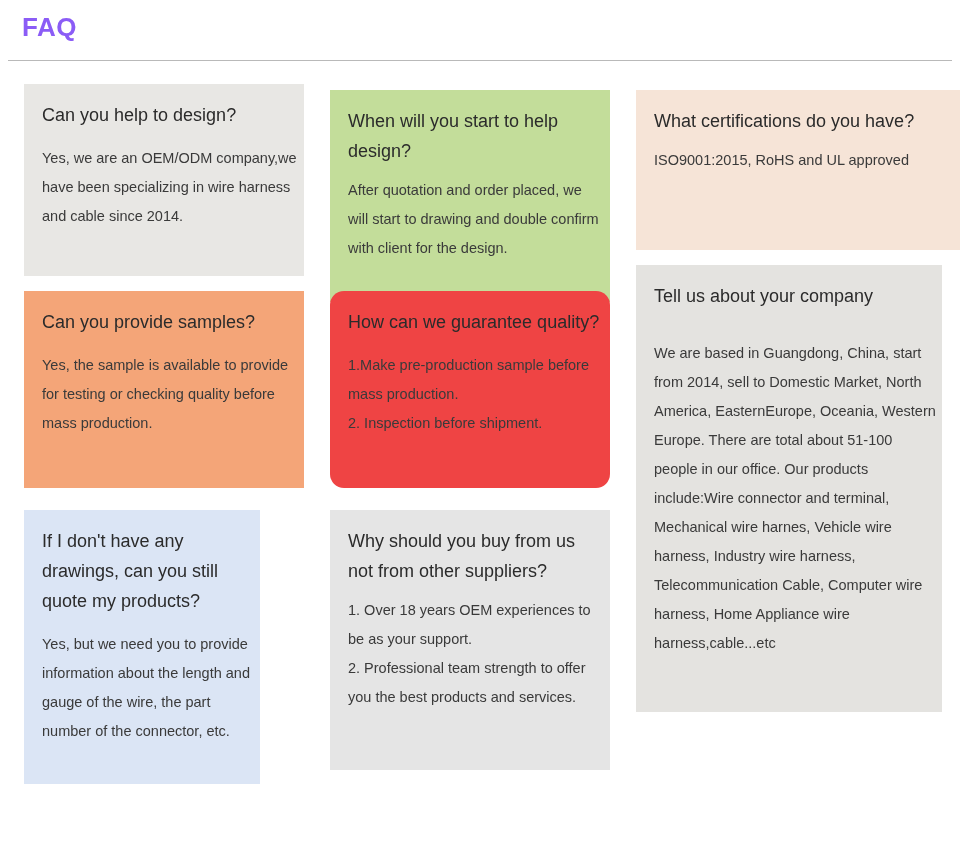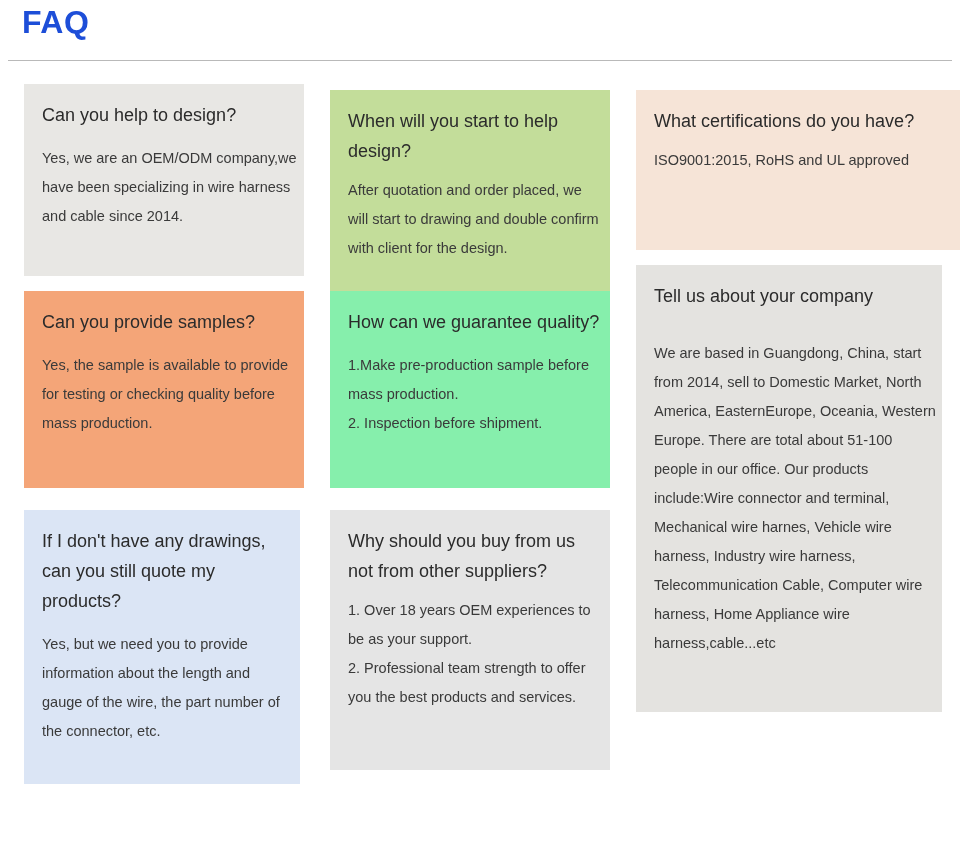--- a/index.html
+++ b/index.html
@@ -16,24 +16,24 @@
   }
   .page {
     position: relative;
     width: 960px;
     height: 842px;
     box-sizing: border-box;
   }
   .page-title {
     position: absolute;
     left: 22px;
-    top: 4px;
-    font-size: 32px;
+    top: 12px;
+    font-size: 26px;
     font-weight: bold;
-    color: #1d4ed8;
+    color: #8b5cf6;
     letter-spacing: 0.5px;
   }
   .title-rule {
     position: absolute;
     left: 8px;
     top: 60px;
     width: 944px;
     height: 1px;
     background: #b9b9b9;
   }
@@ -74,31 +74,31 @@
   <div class="card" style="left:24px; top:84px; width:280px; height:192px; background:#e8e7e4;">
     <h3>Can you help to design?</h3>
     <p>Yes, we are an OEM/ODM company,we have been specializing in wire harness and cable since 2014.</p>
   </div>
 
   <div class="card" style="left:24px; top:291px; width:280px; height:197px; background:#f4a578;">
     <h3>Can you provide samples?</h3>
     <p>Yes, the sample is available to provide for testing or checking quality before mass production.</p>
   </div>
 
-  <div class="card" style="left:24px; top:510px; width:276px; height:274px; background:#dbe5f5;">
+  <div class="card" style="left:24px; top:510px; width:236px; height:274px; background:#dbe5f5;">
     <h3>If I don't have any drawings, can you still quote my products?</h3>
     <p>Yes, but we need you to provide information about the length and gauge of the wire, the part number of the connector, etc.</p>
   </div>
 
   <div class="card" style="left:330px; top:90px; width:280px; height:212px; background:#c3dd9a;">
     <h3>When will you start to help design?</h3>
     <p class="tight">After quotation and order placed, we will start to drawing and double confirm with client for the design.</p>
   </div>
 
-  <div class="card" style="left:330px; top:291px; width:280px; height:197px; background:#86efac;">
+  <div class="card" style="left:330px; top:291px; width:280px; height:197px; background:#ef4444;border-radius:14px;">
     <h3>How can we guarantee quality?</h3>
     <p style="white-space:pre-line;">1.Make pre-production sample before mass production.
 2. Inspection before shipment.</p>
   </div>
 
   <div class="card" style="left:330px; top:510px; width:280px; height:260px; background:#e5e5e5;">
     <h3>Why should you buy from us not from other suppliers?</h3>
     <p class="tight" style="white-space:pre-line;">1. Over 18 years OEM experiences to be as your support.
 2. Professional team strength to offer you the best products and services.</p>
   </div>

